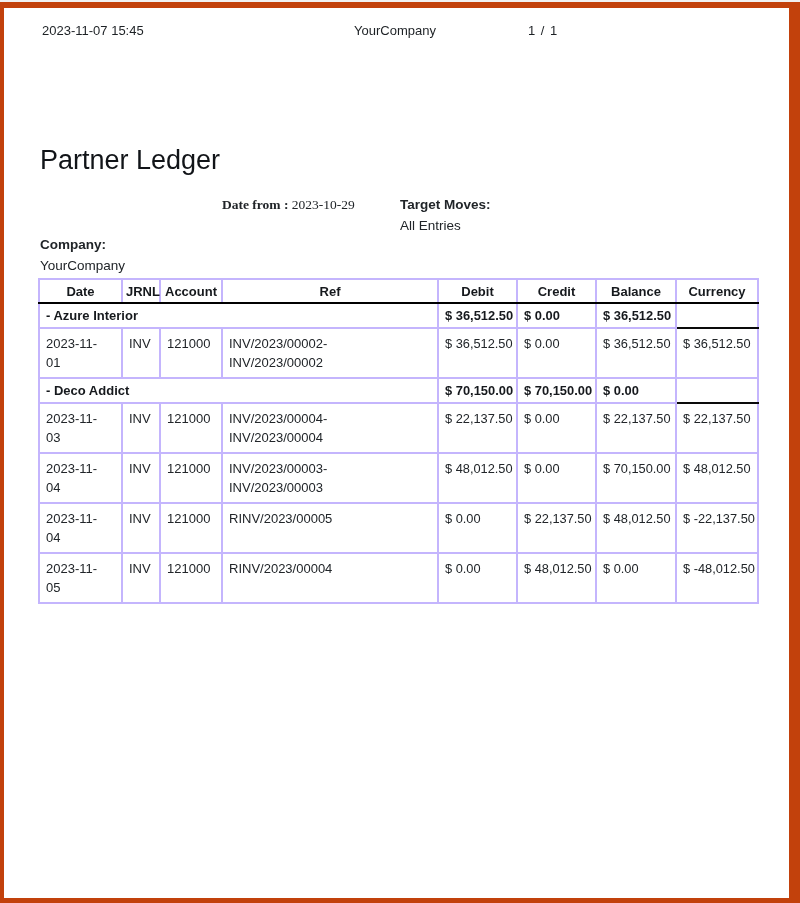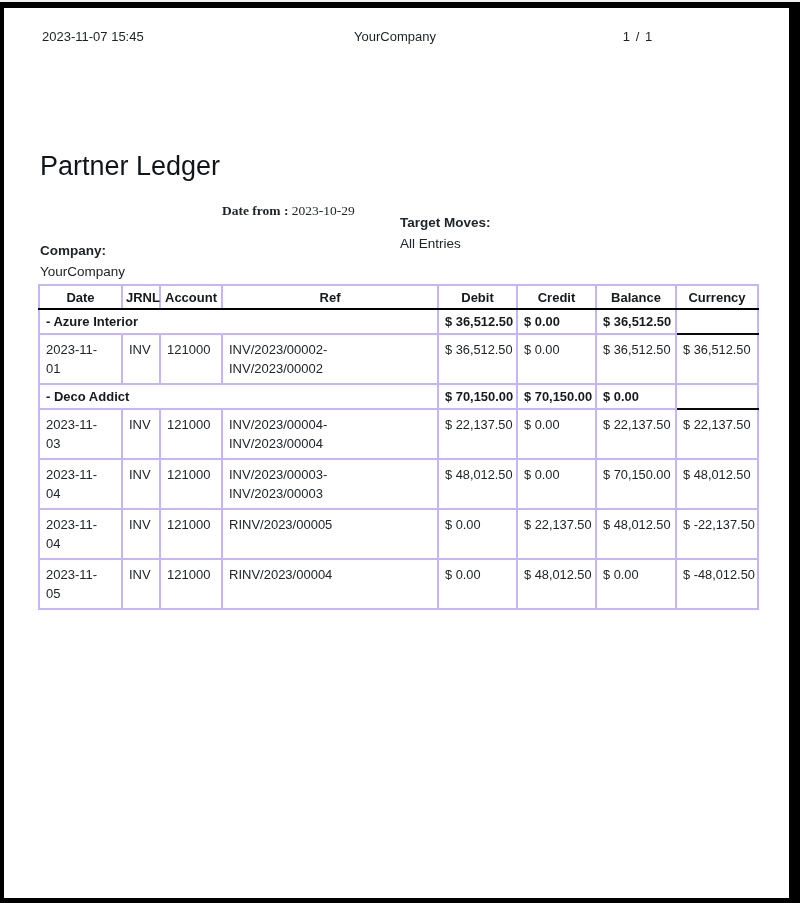--- a/index.html
+++ b/index.html
@@ -2,53 +2,53 @@
 <html><head>
 <meta charset="utf-8">
 <style>
   * { margin: 0; padding: 0; box-sizing: border-box; }
   html, body {
     width: 800px; height: 903px;
     background: #3e4347;
     font-family: "Liberation Sans", sans-serif;
     overflow: hidden;
   }
-  .viewport { position: relative; width: 800px; height: 903px; background: #000000; }
+  .viewport { position: relative; width: 800px; height: 903px; background: #c2410c; }
   .viewport::before {
     content: ""; position: absolute; left: 0; top: 0; right: 0; height: 2px;
     background: #f1f1f1;
   }
   .page {
     position: absolute; left: 4px; top: 8px;
     width: 785px; height: 890px;
     background: #ffffff;
     color: #212529;
   }
   
   .running-header {
     display: flex; align-items: baseline;
     margin: 15px 41px 0 38px;
     font-size: 13px; color: #1d2125;
   }
   .running-header .left  { width: 220px; text-align: left; }
   .running-header .mid   { flex: 1; text-align: center; }
-  .running-header .right { width: 220px; text-align: center; letter-spacing: 1px; margin-top: 6px; }
+  .running-header .right { width: 220px; text-align: left; letter-spacing: 1px; }
 
   .report-title {
     margin: 105px 0 16px 36px;
     font-size: 27px; font-weight: 400; color: #111418;
     line-height: 1.3;
   }
   .filters {
     display: flex; margin: 9px 0 0 36px;
     font-size: 13.5px; line-height: 21px; color: #212529;
   }
   .filters .f-col1 { width: 182px; margin-top: 40px; }
   .filters .f-col2 { width: 178px; font-family: Liberation Serif, serif; }
-  .filters .f-col3 { flex: 1; margin-top: 12px; }
+  .filters .f-col3 { flex: 1; }
   .filters .lbl { font-weight: 700; }
 
   table.ledger {
     border-collapse: collapse; table-layout: fixed;
     width: 719px; margin: 2px 0 0 34px;
     font-size: 13px; color: #212529;
   }
   .ledger th, .ledger td { border: 2px solid #c4b5fd; }
   .ledger thead th {
     font-weight: 700; text-align: center;

